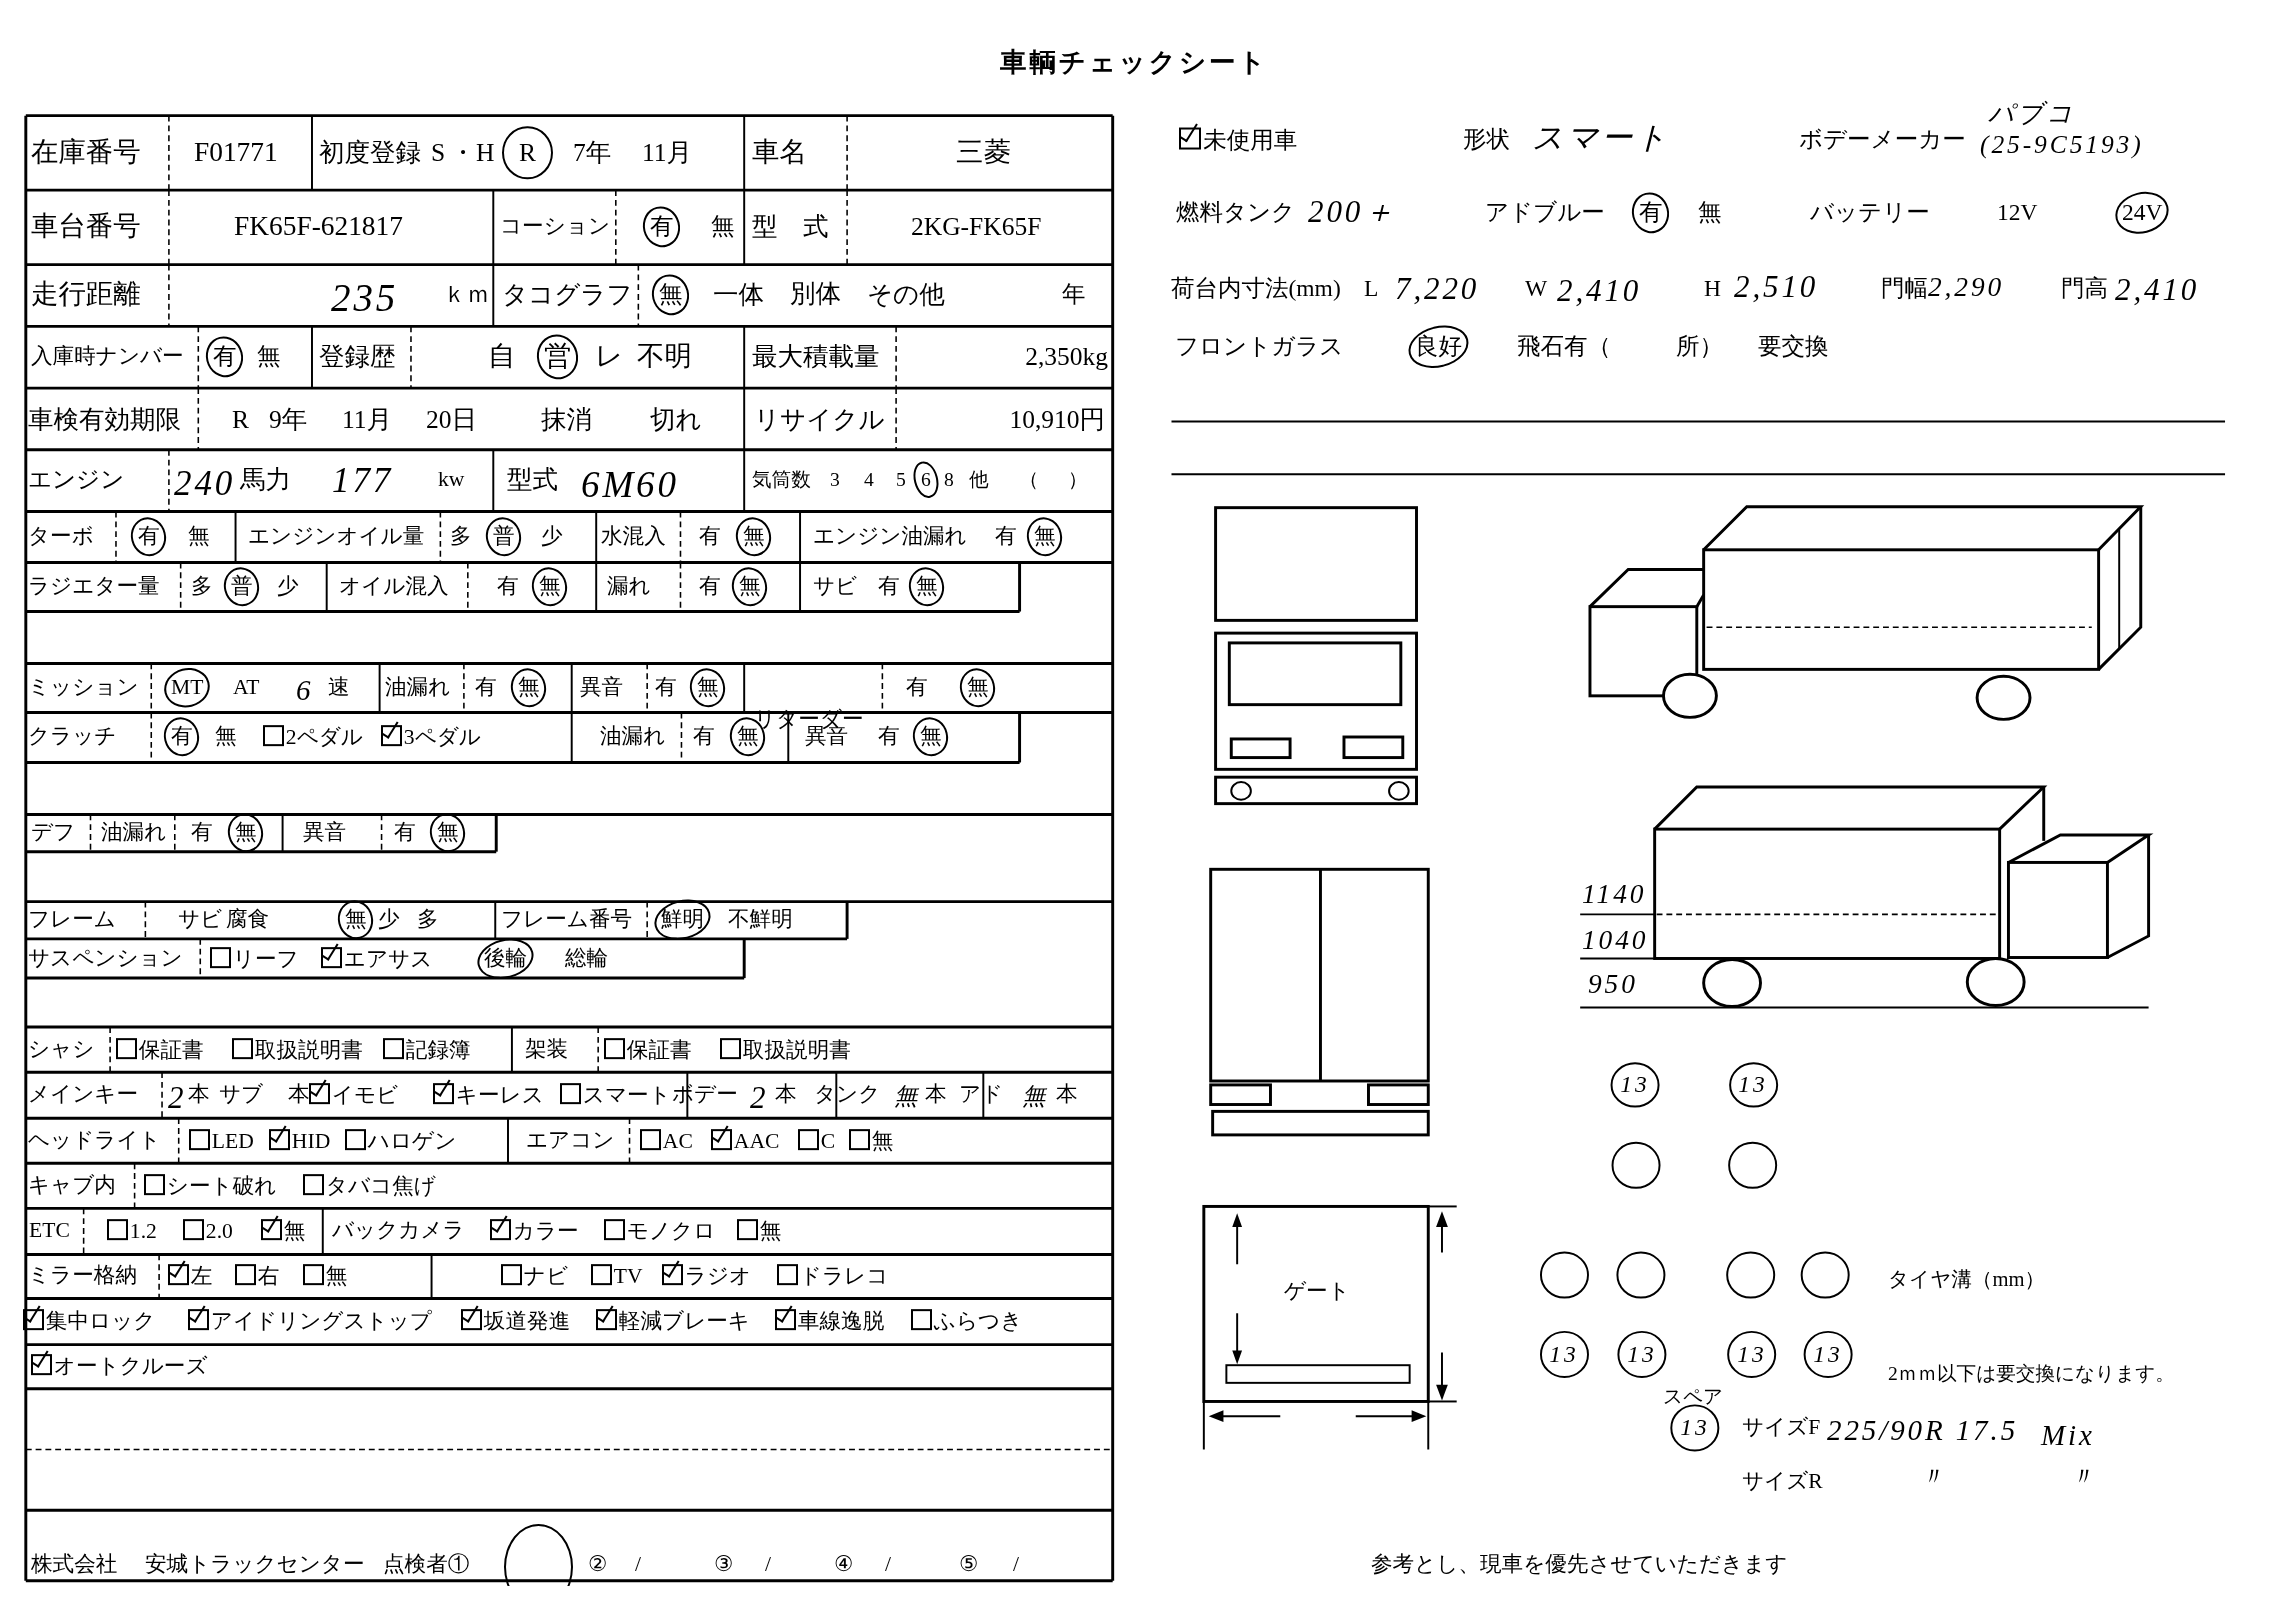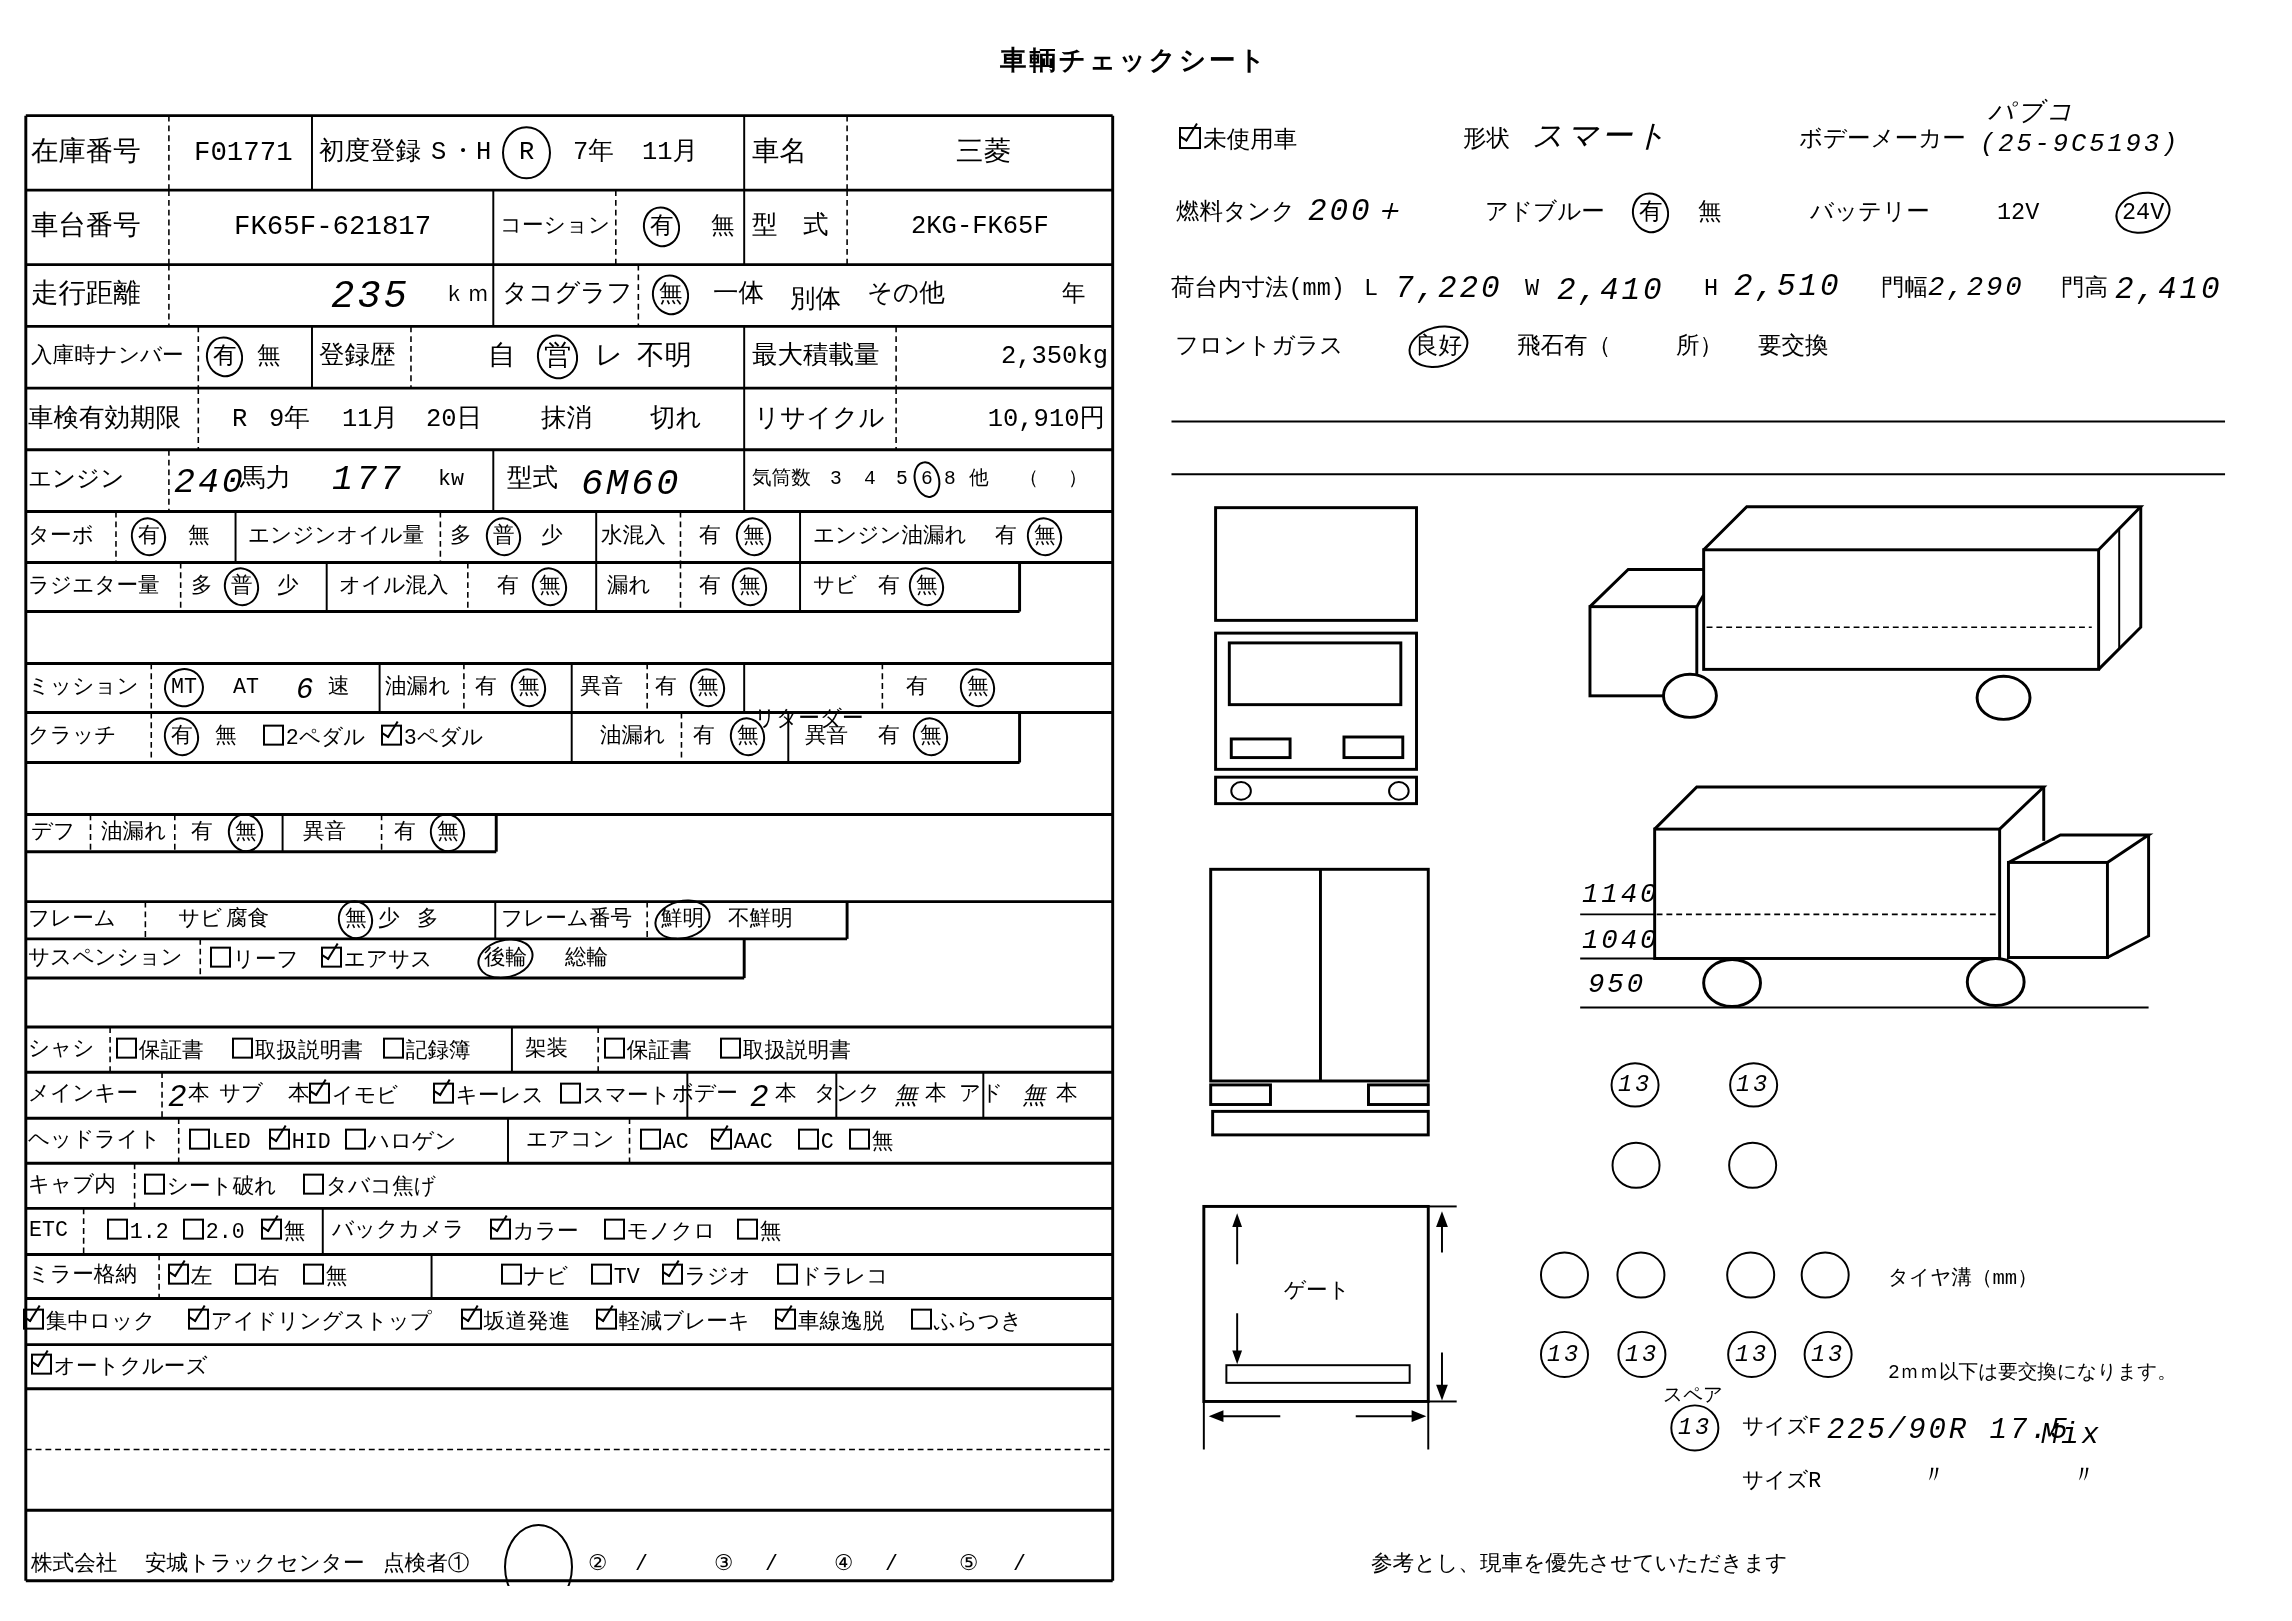--- a/index.html
+++ b/index.html
@@ -1,17 +1,17 @@
 <!DOCTYPE html>
 <html><head>
   <meta charset="utf-8">
   <style>
     *{box-sizing:border-box;}
     html,body{margin:0;padding:0;background:#fff;}
-    #page{position:relative;width:2293px;height:1586px;background:#fff;overflow:hidden;font-family:Liberation Mono, monospace;color:#000;}
+    #page{position:relative;width:2293px;height:1586px;background:#fff;overflow:hidden;font-family:Liberation Serif, serif;color:#000;}
     #grid{position:absolute;left:0;top:0;width:2293px;height:1621px;}
     #grid .b{stroke:#000;stroke-width:3;fill:none;}
     #grid .s{stroke:#000;stroke-width:2;fill:none;}
     #grid .d{stroke:#000;stroke-width:1.6;stroke-dasharray:6 4;fill:none;}
     #grid .dg{stroke:#000;stroke-width:3;fill:none;}
     #grid .dgw{stroke:#000;stroke-width:3;fill:#fff;}
     #grid .tn{stroke:#000;stroke-width:2;fill:none;}
     #grid .ah{fill:#000;stroke:none;}
     .t{position:absolute;white-space:nowrap;line-height:1;transform:translateY(-50%);}
     .c{position:absolute;white-space:nowrap;line-height:1;transform:translate(-50%,-50%);}
@@ -267,21 +267,21 @@
   <span class="t f24 opt" style="left:711px;top:227px" data-selected="false">無</span>
   <span class="t f26" style="left:752px;top:227px">型　式</span>
   <span class="t f26" style="left:911px;top:227px">2KG-FK65F</span>
 
   <span class="t f28" style="left:31px;top:295px">走行距離</span>
   <span class="t f40 hw" style="left:331px;top:297px">235</span>
   <span class="t f24" style="left:443px;top:295px">ｋｍ</span>
   <span class="t f26" style="left:502px;top:295px">タコグラフ</span>
   <span class="t f24 opt" style="left:659px;top:295px" data-selected="true">無</span>
   <span class="t f26 opt" style="left:713px;top:295px" data-selected="false">一体</span>
-  <span class="t f26 opt" style="left:790px;top:301px" data-selected="false">別体</span>
+  <span class="t f26 opt" style="left:790px;top:294px" data-selected="false">別体</span>
   <span class="t f26 opt" style="left:867px;top:295px" data-selected="false">その他</span>
   <span class="t f24" style="left:1062px;top:295px">年</span>
 
   <span class="t f22" style="left:31px;top:357px">入庫時ナンバー</span>
   <span class="t f24 opt" style="left:213px;top:357px" data-selected="true">有</span>
   <span class="t f24 opt" style="left:257px;top:357px" data-selected="false">無</span>
   <span class="t f26" style="left:319px;top:357px">登録歴</span>
   <span class="t f28 opt" style="left:488px;top:357px" data-selected="false">自</span>
   <span class="t f28 opt" style="left:544px;top:357px" data-selected="true">営</span>
   <span class="t f28 opt" style="left:595px;top:357px" data-selected="false">レ</span>

